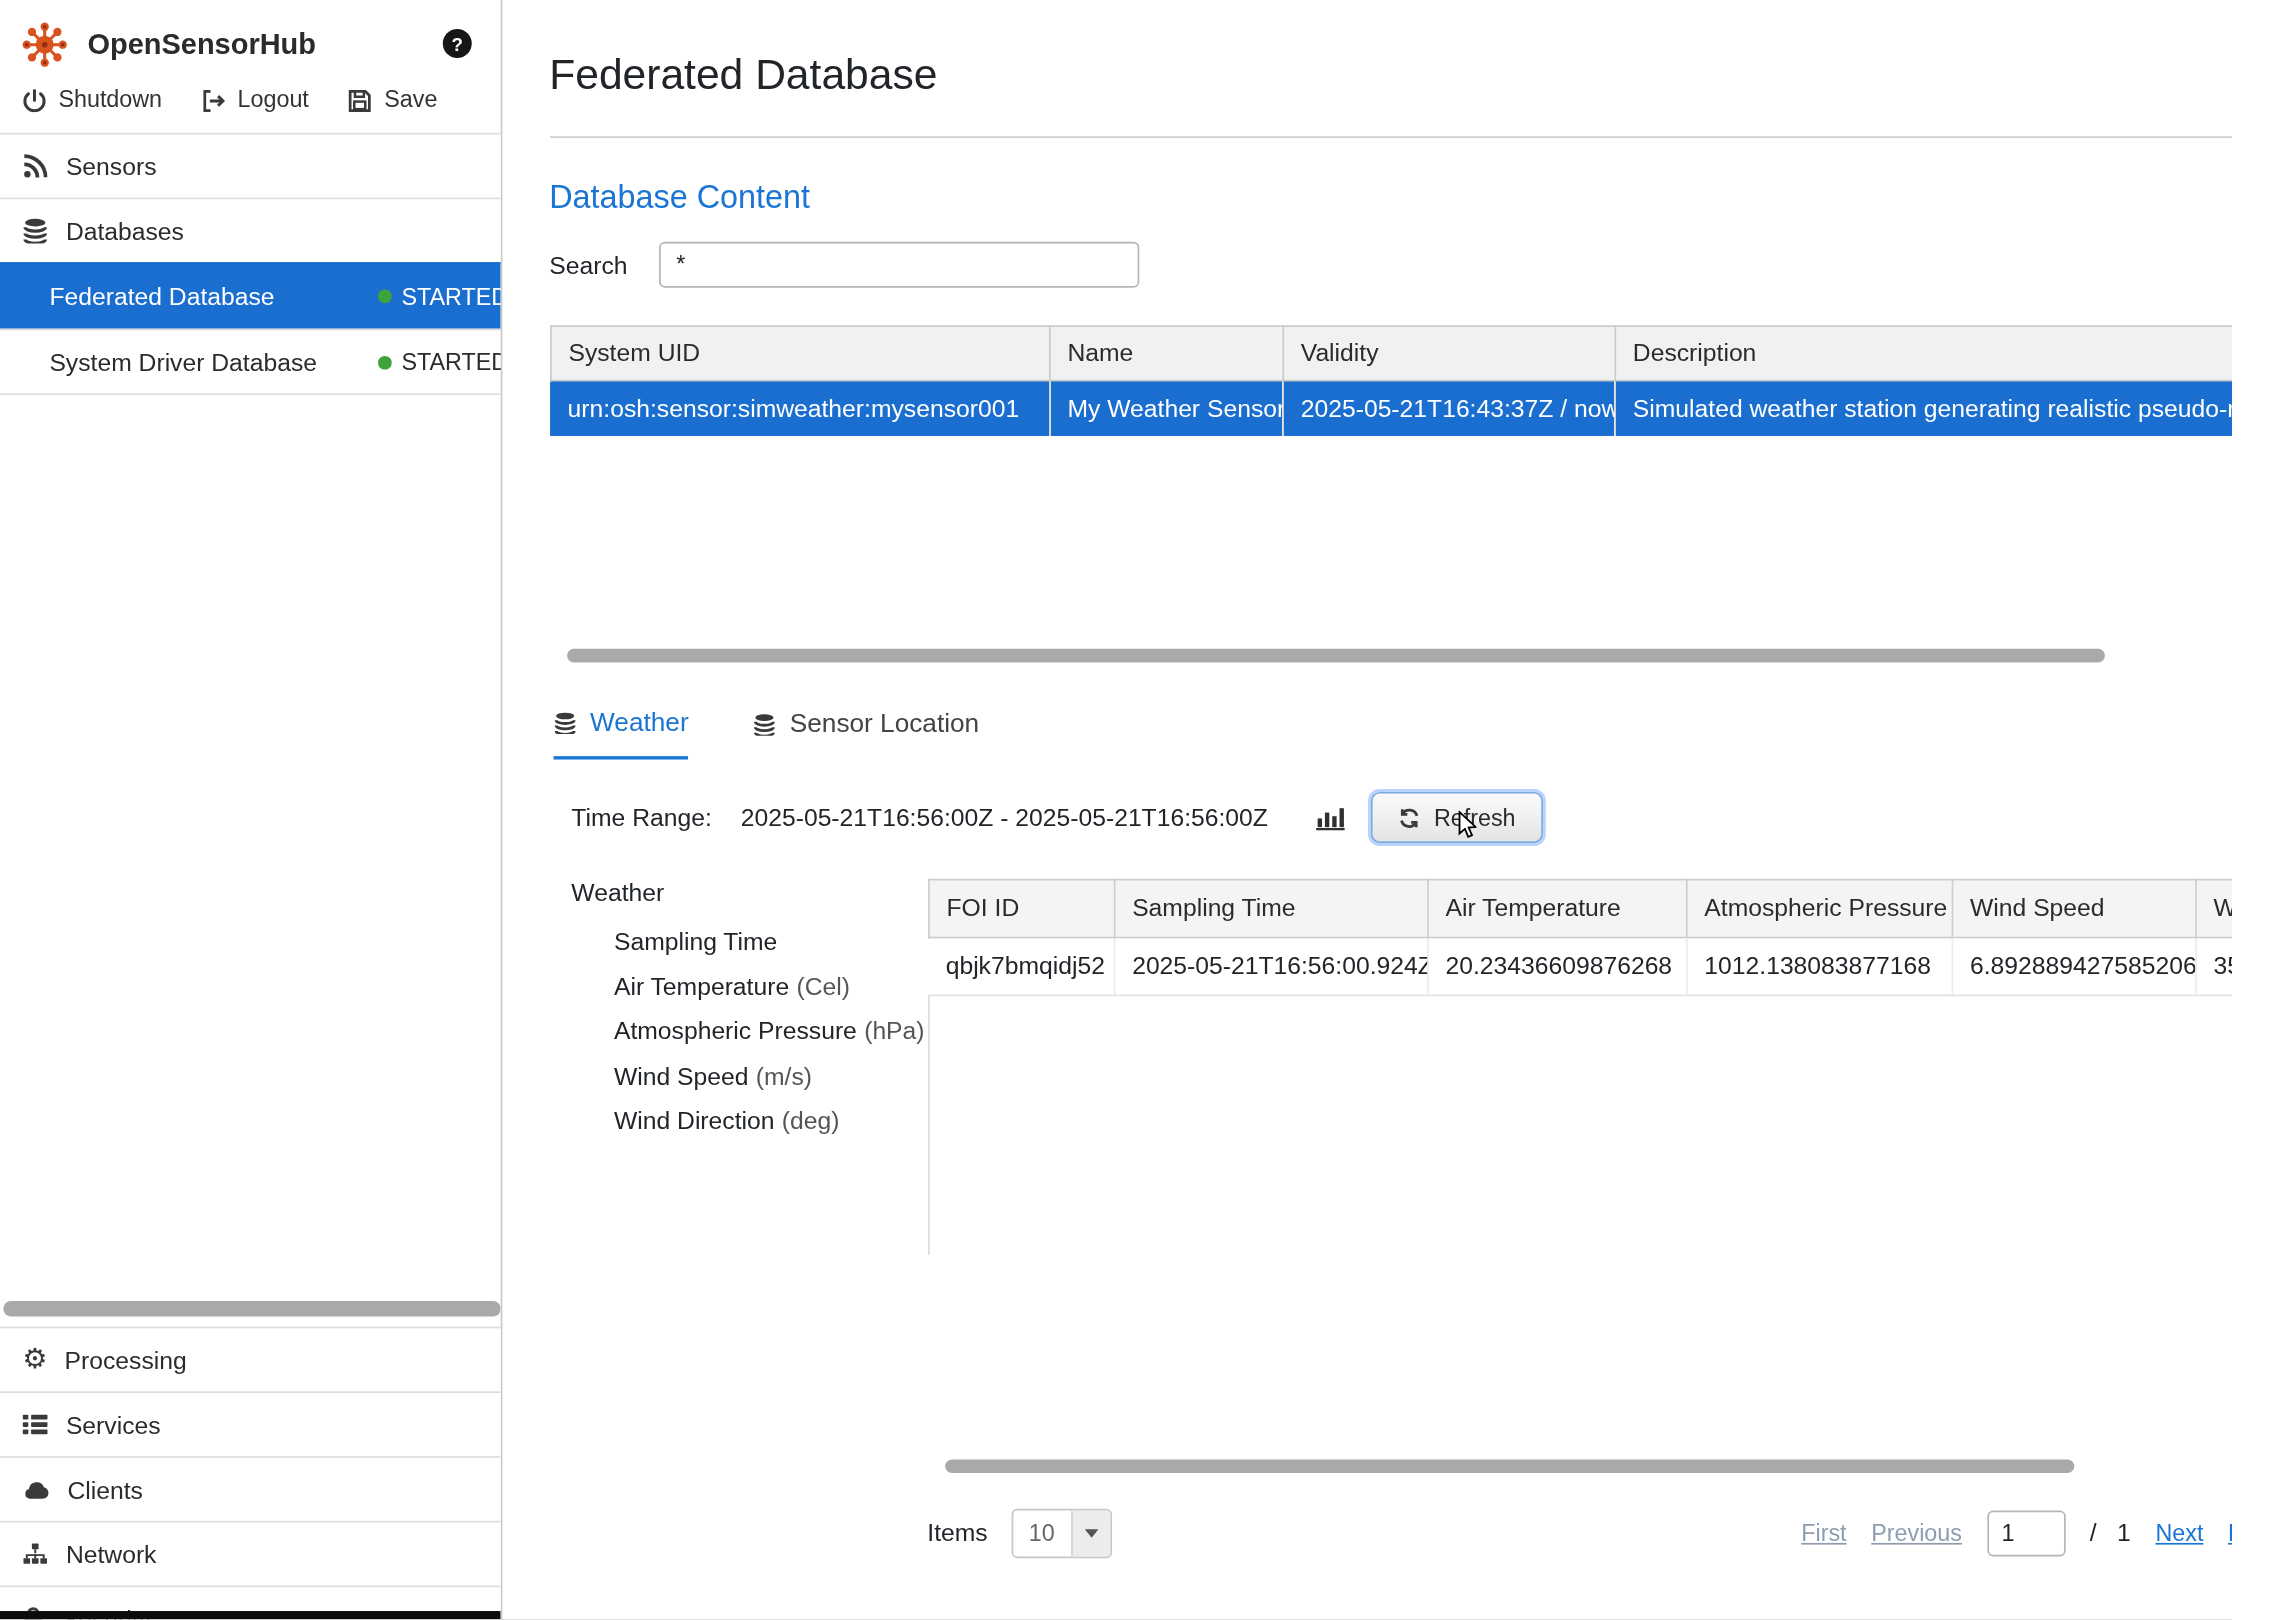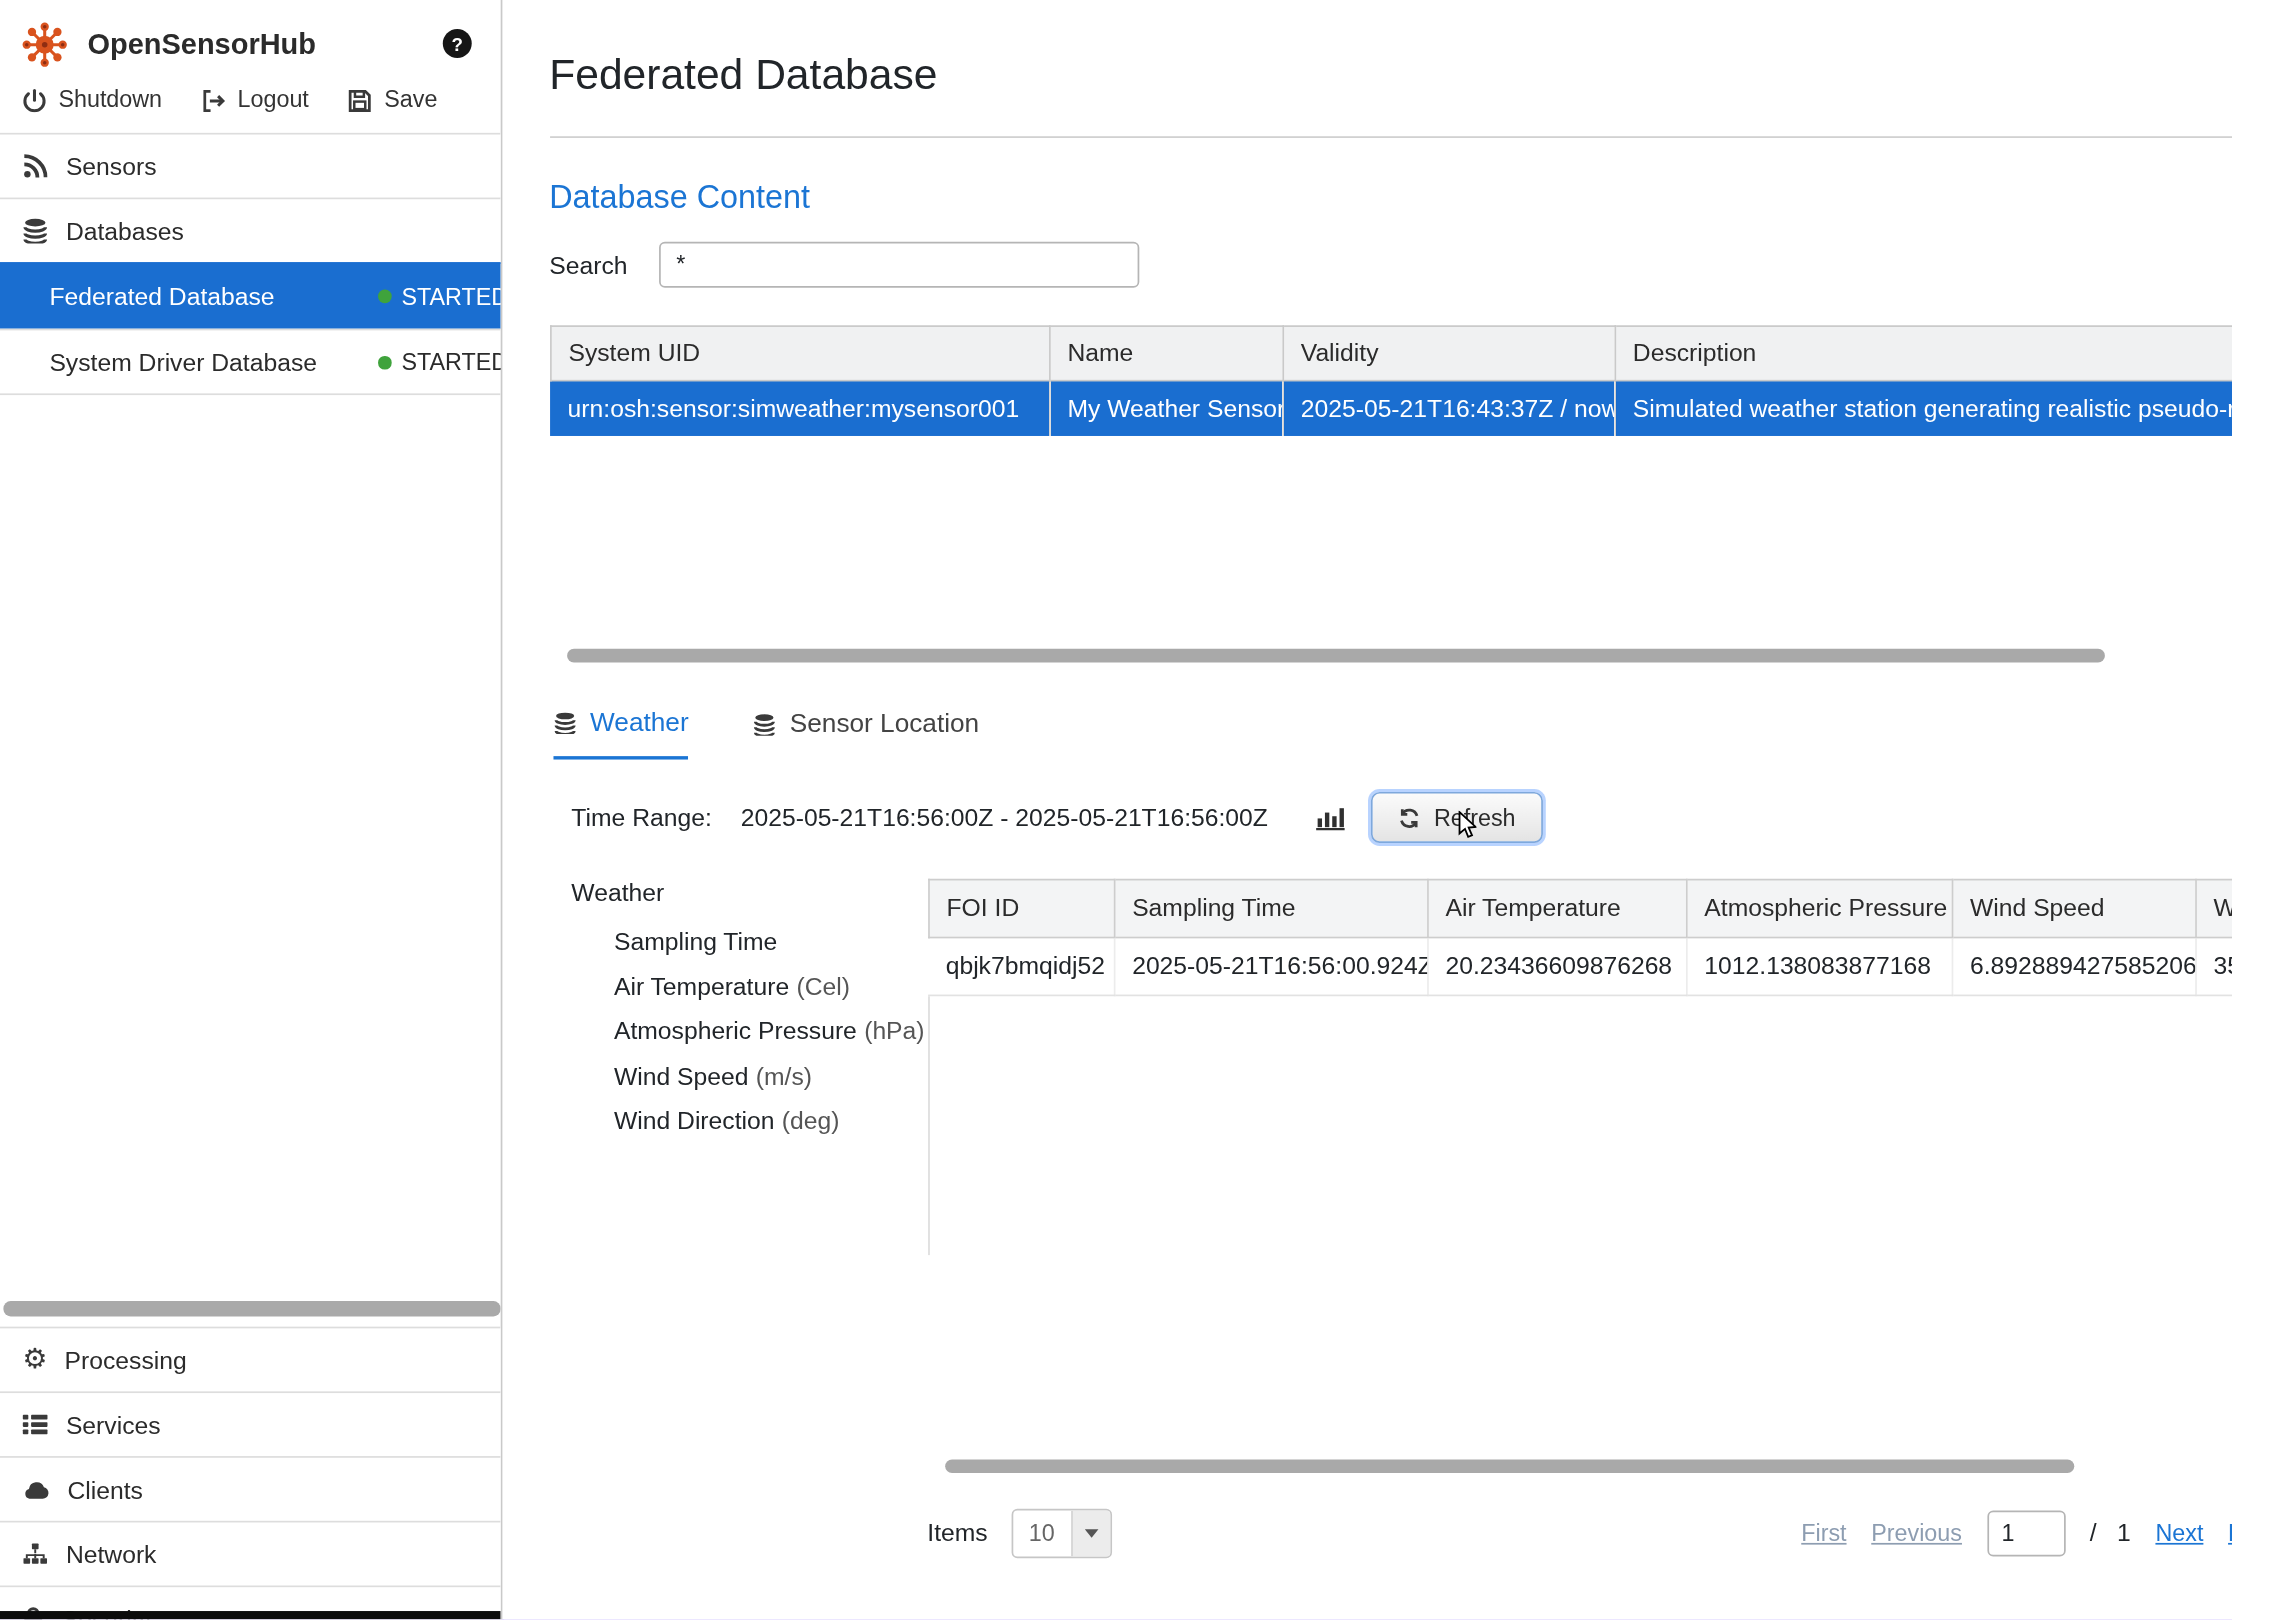--- a/index.html
+++ b/index.html
@@ -1,17 +1,17 @@
 <!DOCTYPE html>
 <html style="font-size:13.7px"><head>
 <meta charset="utf-8">
 <style>
   *{box-sizing:border-box;margin:0;padding:0}
   html,body{margin:0;padding:0;background:#fff}
-  #stage{width:2232px;height:1620px;overflow:hidden;position:relative;background:#c4b5fd}
+  #stage{width:2232px;height:1620px;overflow:hidden;position:relative;background:#a3a3a3}
   #app{width:1341px;height:951px;transform:scale(1.703);transform-origin:0 0;position:relative;overflow:hidden;
        background:#fff;font-family:"Liberation Sans",sans-serif;color:#212529}
 
   
   .sidebar{position:absolute;left:0;top:0;width:295px;height:100%;background:#fff;border-right:0.9px solid #c9c9c9;overflow:hidden}
   .sb-header{position:relative;padding:10.3px 12px 1.7px 10.3px;display:flex;align-items:center;gap:8.6px}
   .brand{font-size:17px;font-weight:bold;color:#2b2b2b}
   .help{position:absolute;right:17px;top:17px;width:17px;height:17px;border-radius:50%;background:#161616;color:#fff;
         font-size:11px;font-weight:bold;display:flex;align-items:center;justify-content:center;cursor:pointer}
   .sb-actions{display:flex;align-items:center;gap:23px;padding:6.8px 8.6px 12px 13px}

